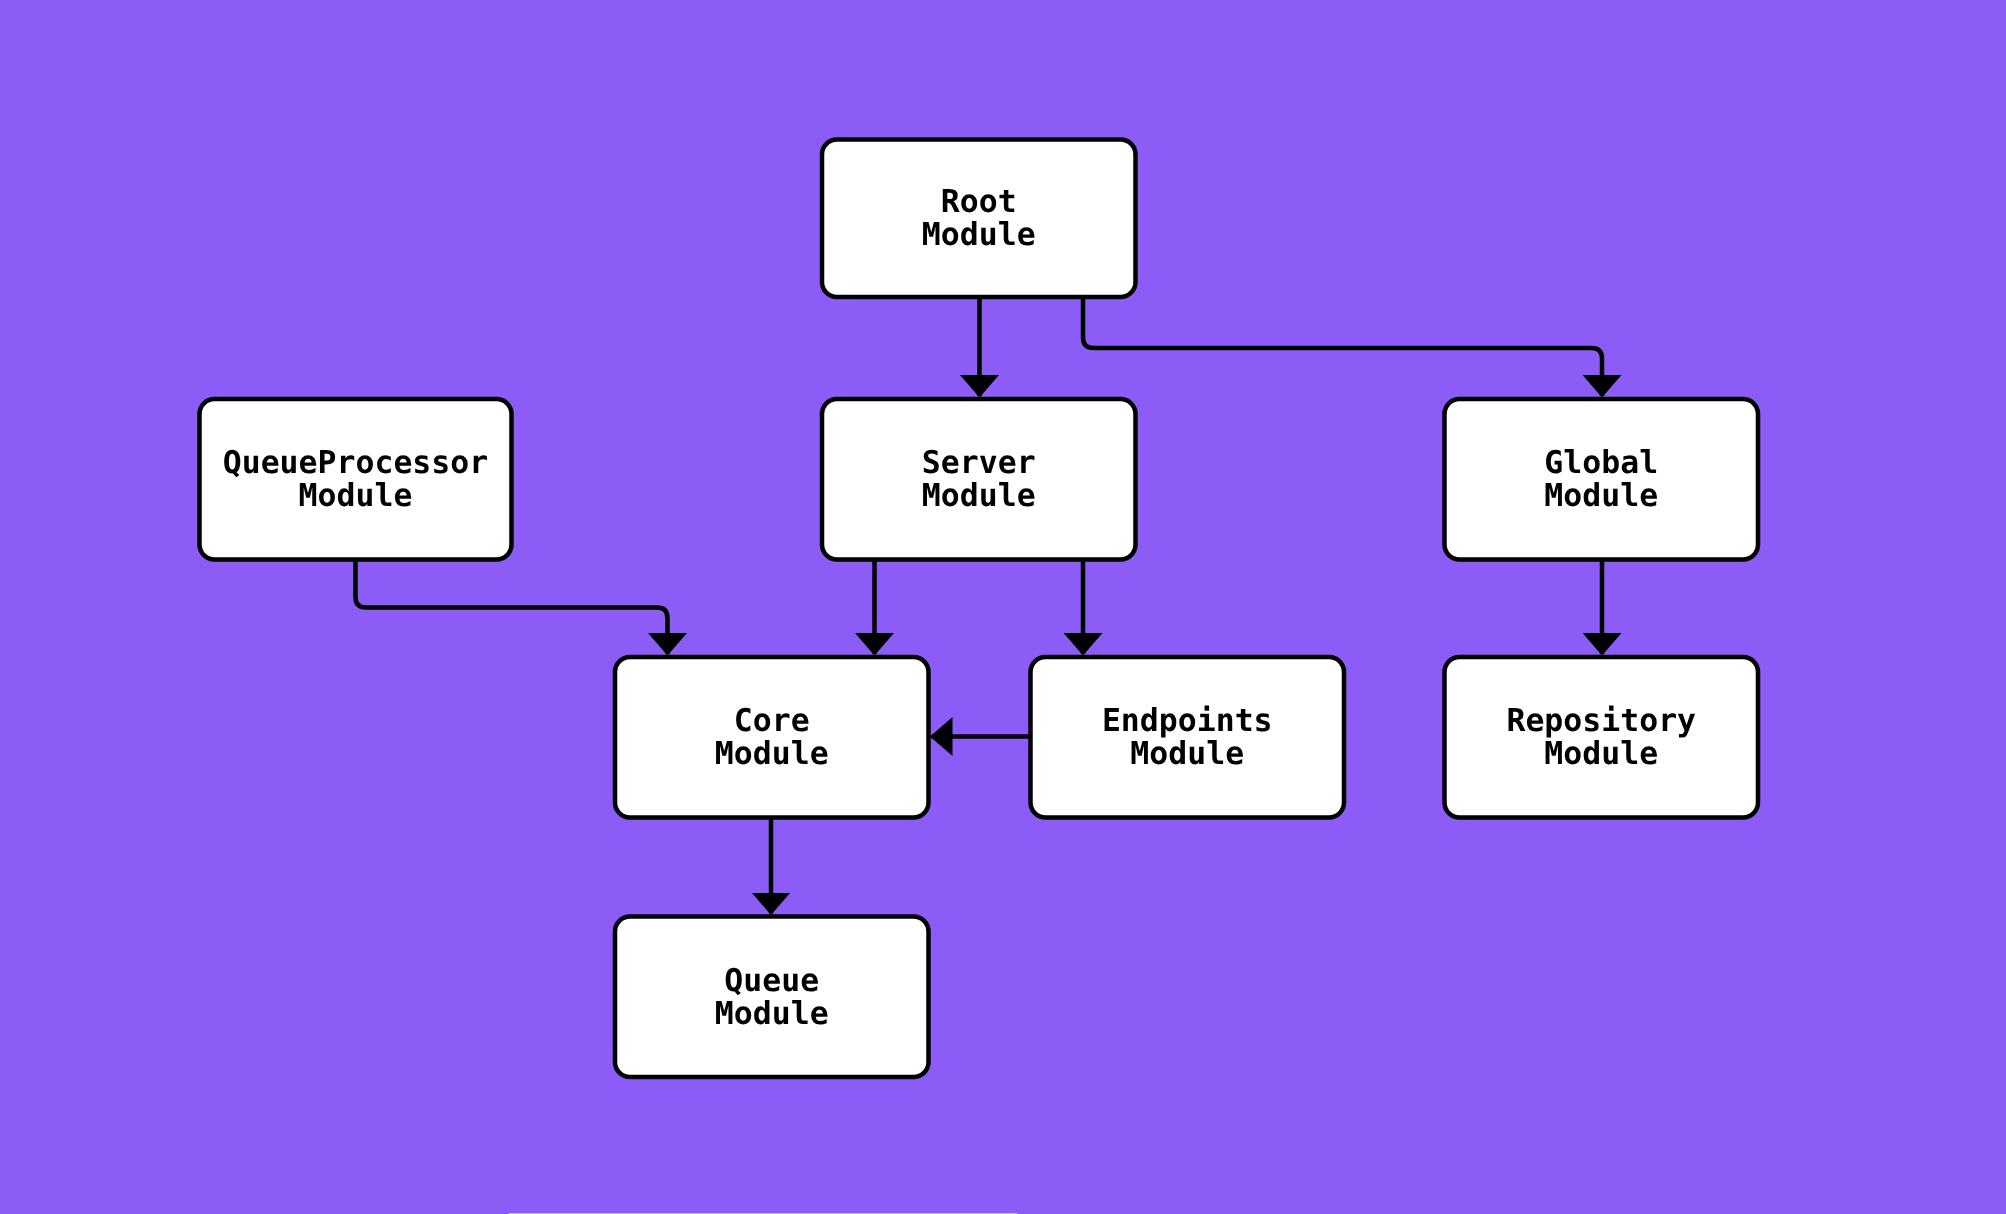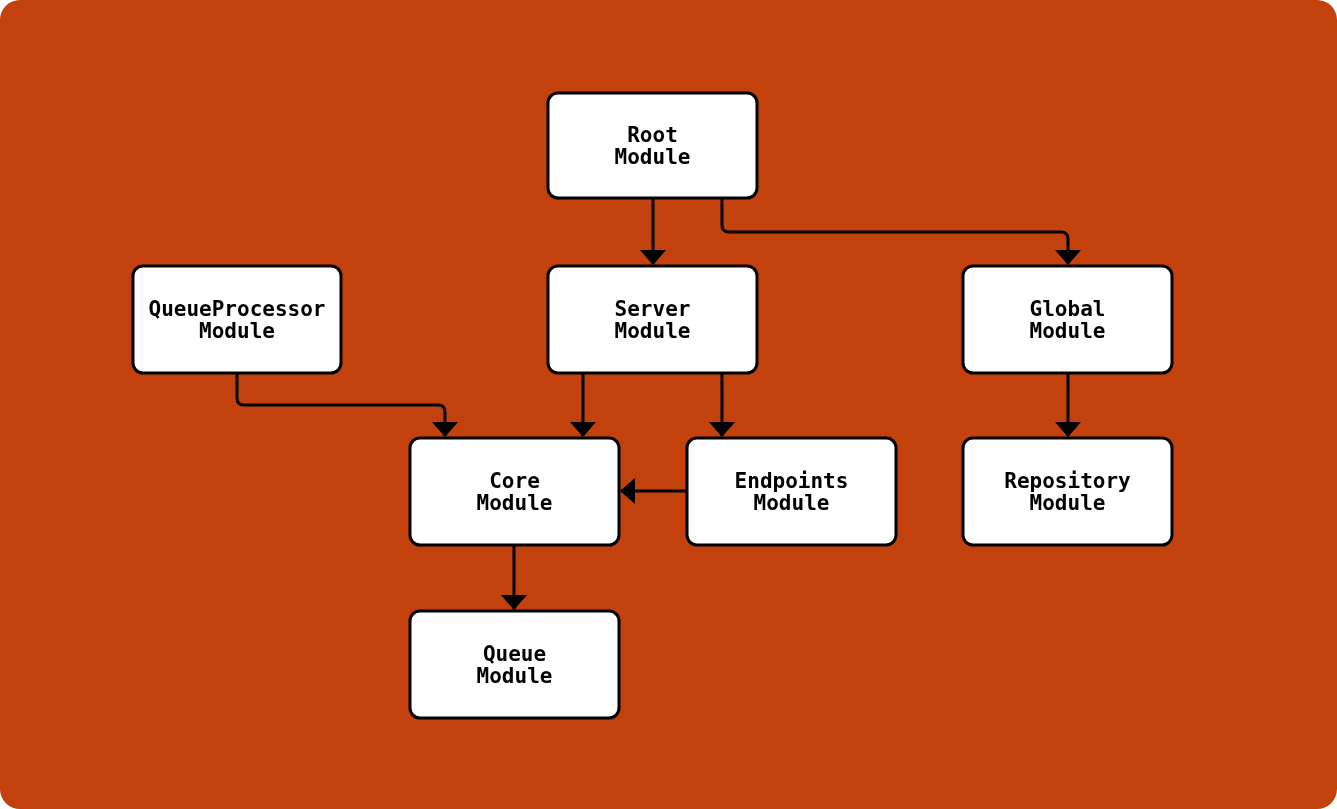--- a/index.html
+++ b/index.html
@@ -3,24 +3,23 @@
 <meta charset="utf-8">
 <style>
   html, body {
     margin: 0;
     padding: 0;
     background: #ffffff;
   }
   .canvas-wrap {
     width: 1337px;
     height: 809px;
-    background: #c2410c;
+    background: #8b5cf6;
     position: relative;
     overflow: hidden;
-    border-radius: 20px;
   }
   svg {
     display: block;
   }
   .node-box {
     fill: #ffffff;
     stroke: #000000;
     stroke-width: 3;
   }
   .edge-path {

